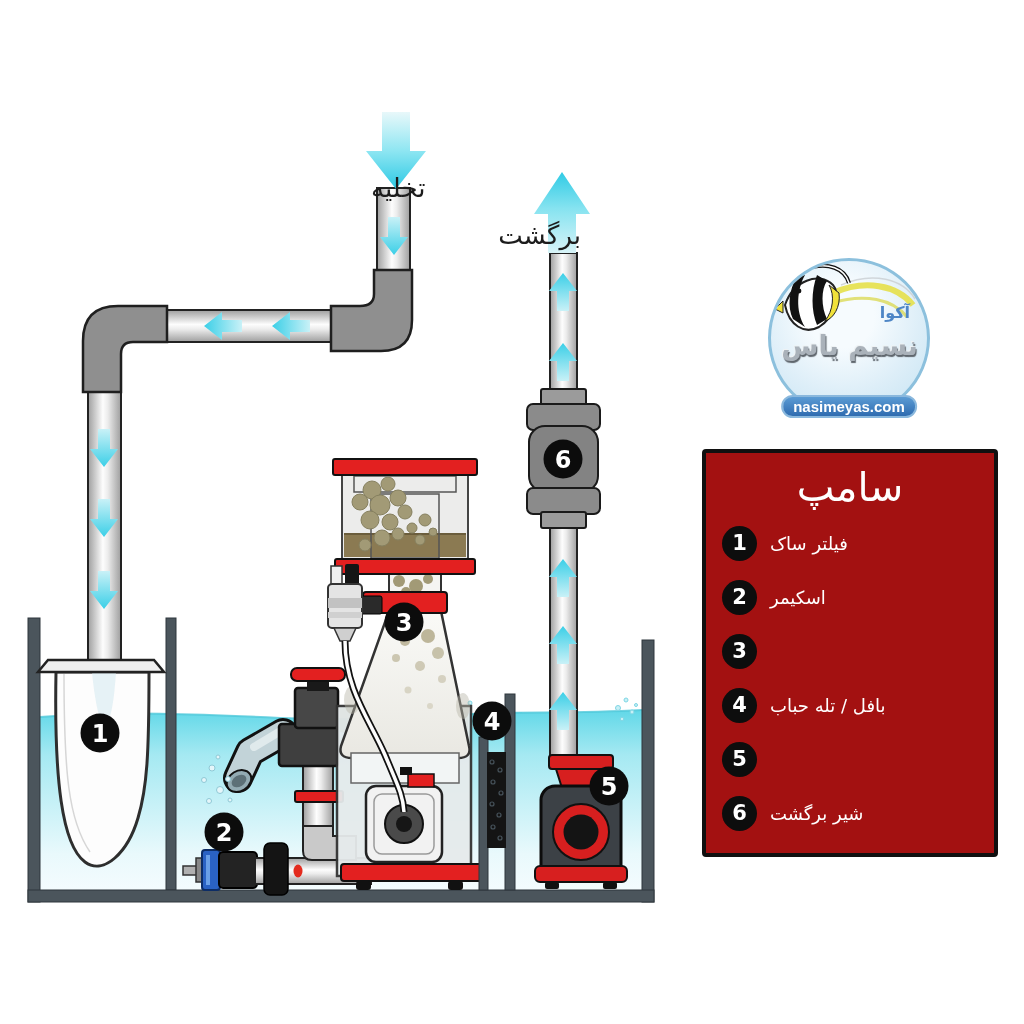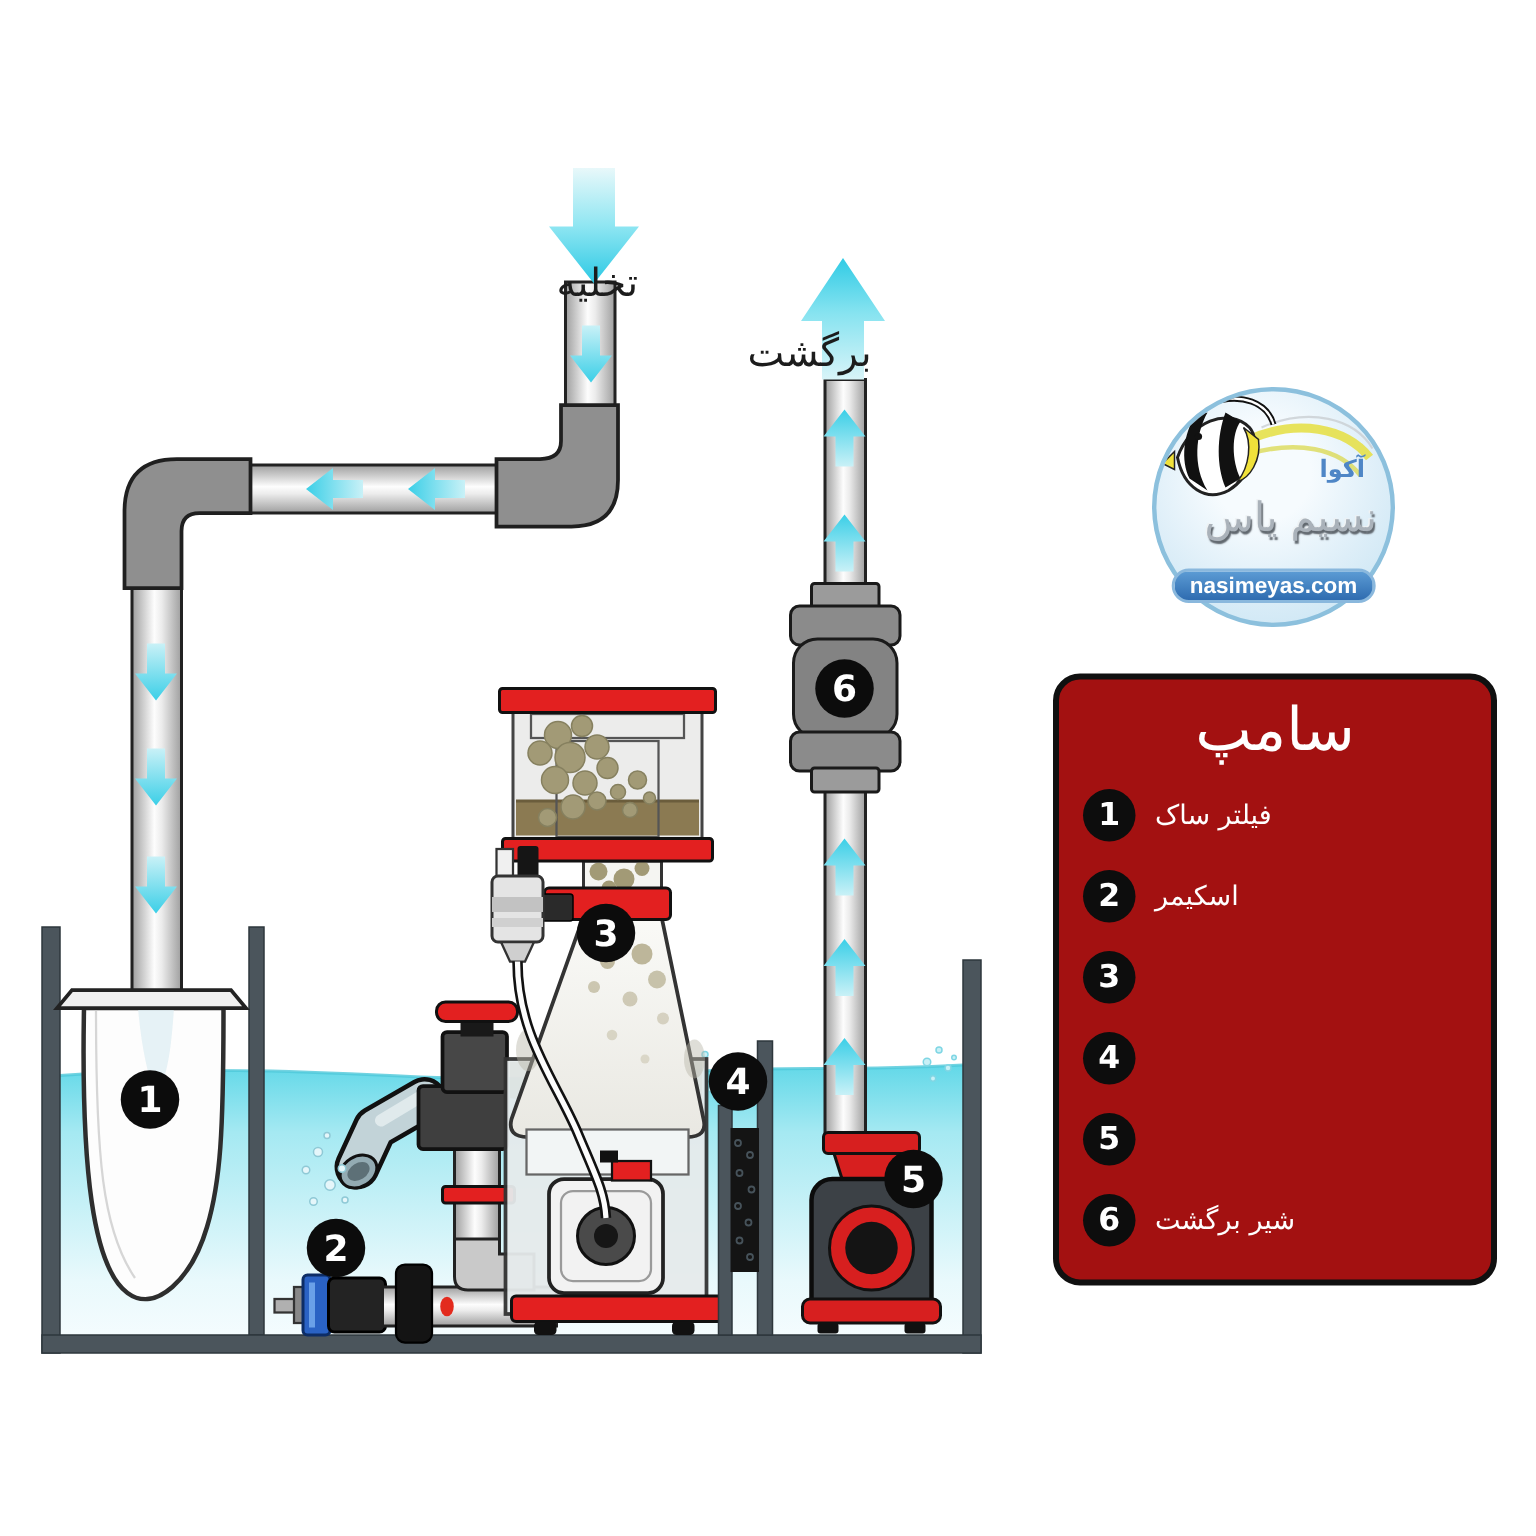--- a/index.html
+++ b/index.html
@@ -8,30 +8,30 @@
        font-family:"DejaVu Sans",sans-serif;}
   .stage{position:absolute;inset:0;}
   svg text{font-family:"DejaVu Sans",sans-serif;}
 
   
   .logo{position:absolute;left:768px;top:258px;width:162px;height:160px;}
   .logo-circle{position:absolute;inset:0;border-radius:50%;
     background:radial-gradient(circle at 45% 35%, #f6fbfe 25%, #ddeef8 60%, #c3e2f2 100%);
     border:3px solid #8cc0dd;box-sizing:border-box;overflow:hidden;}
   .logo-aqua{position:absolute;right:20px;top:45px;color:#4e86c6;font-size:16px;font-weight:bold;direction:rtl;}
-  .logo-name{position:absolute;right:12px;top:72px;color:#aab2ba;font-size:27px;font-weight:normal;direction:rtl;
+  .logo-name{position:absolute;right:12px;top:72px;color:#aab2ba;font-size:27px;font-weight:bold;direction:rtl;
     text-shadow:1px 2px 1px #5f666d,-1px -1px 0 #eef2f4;letter-spacing:1px;}
-  .logo-domain{position:absolute;left:50%;bottom:16px;transform:translateX(-50%);
+  .logo-domain{position:absolute;left:50%;bottom:0;transform:translateX(-50%);
     background:linear-gradient(#5b9bd4,#2f6cb0);border:2px solid #8ab8dd;border-radius:999px;
     padding:1px 10px;color:#fff;font-weight:bold;font-size:15px;white-space:nowrap;
     font-family:"Liberation Sans",sans-serif;}
 
   
   .legend{position:absolute;left:702px;top:449px;width:296px;height:408px;box-sizing:border-box;
-    background:#a31111;border:4px solid #101010;border-radius:18px;color:#fff;}
+    background:#a31111;border:4px solid #101010;border-radius:4px;color:#fff;}
   .legend-title{text-align:center;font-size:40px;padding-top:9px;line-height:50px;direction:rtl;}
   .legend-rows{margin-top:4px;}
   .legend-row{height:54px;display:flex;align-items:center;padding-left:16px;gap:13px;}
   .legend-badge{width:35px;height:35px;border-radius:50%;background:#0d0d0d;color:#fff;
     display:flex;align-items:center;justify-content:center;font-size:21px;font-weight:bold;flex:0 0 auto;}
   .legend-label{font-size:18px;direction:rtl;unicode-bidi:embed;white-space:nowrap;}
 </style>
 </head>
 <body>
 
@@ -350,20 +350,21 @@
     </div>
     <div class="legend-row">
       <span class="legend-badge">2</span>
       <span class="legend-label">اسکیمر</span>
     </div>
     <div class="legend-row">
       <span class="legend-badge">3</span>
     </div>
     <div class="legend-row">
       <span class="legend-badge">4</span>
+      <span class="legend-label">بافل / تله حباب</span>
     </div>
     <div class="legend-row">
       <span class="legend-badge">5</span>
     </div>
     <div class="legend-row">
       <span class="legend-badge">6</span>
       <span class="legend-label">شیر برگشت</span>
     </div>
   </div>
 </div>

